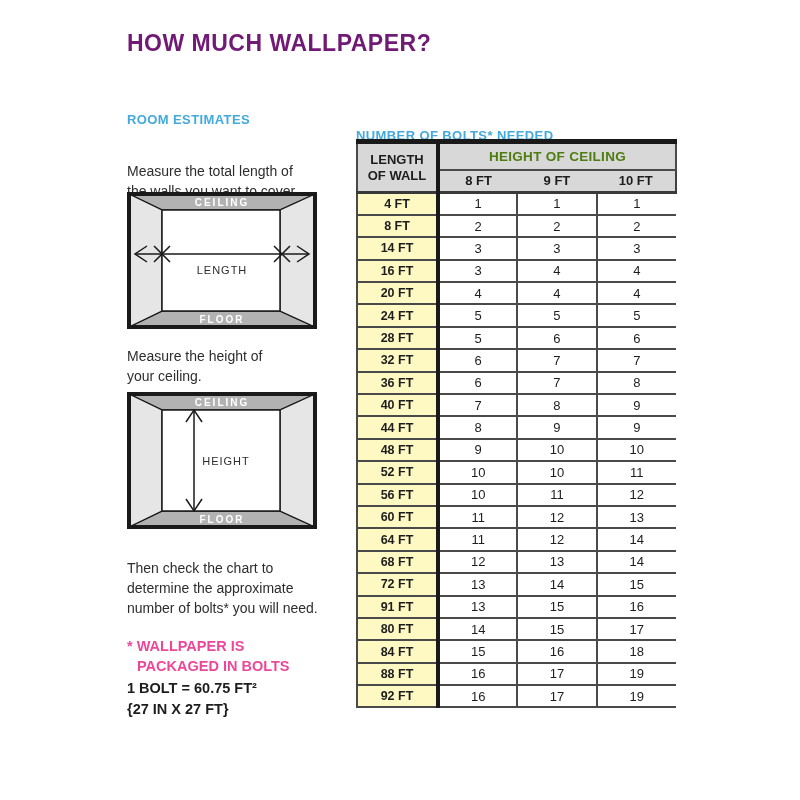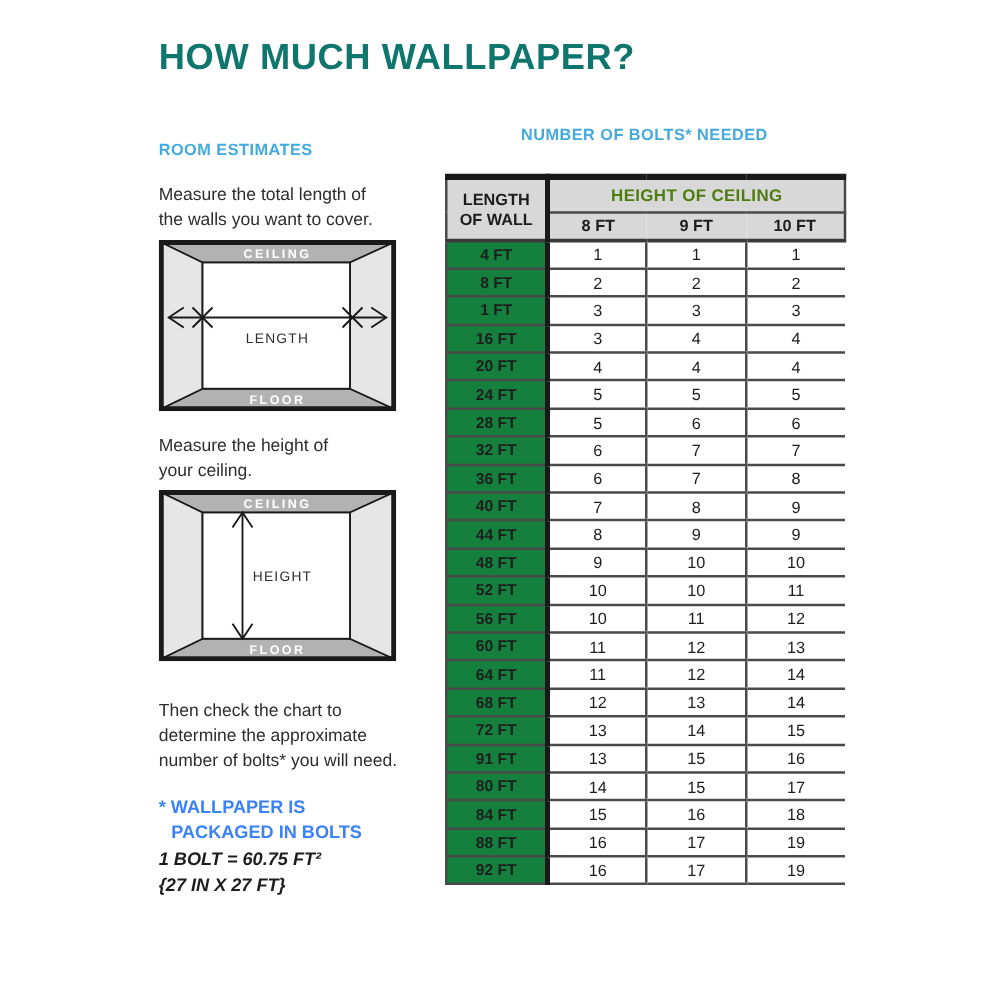--- a/index.html
+++ b/index.html
@@ -2,53 +2,53 @@
 <html><head>
 <meta charset="utf-8">
 <style>
   * { margin: 0; padding: 0; box-sizing: border-box; }
   html, body { width: 800px; height: 800px; background: #ffffff; }
   body { font-family: "Liberation Sans", sans-serif; color: #2d2d2d; }
   .canvas { position: relative; width: 800px; height: 800px; background: #ffffff; overflow: hidden; }
 
   .page-title {
     position: absolute; left: 127px; top: 30px;
-    font-size: 29px; font-weight: bold; letter-spacing: 0.5px;
-    color: #0f766e;
+    font-size: 23px; font-weight: bold; letter-spacing: 0.5px;
+    color: #701a75;
   }
   .section-heading {
     font-size: 13px; font-weight: bold; letter-spacing: 0.4px;
     color: #44A9DC;
   }
   .left-heading { position: absolute; left: 127px; top: 112px; text-align: center; }
-  .table-heading { position: absolute; left: 356px; top: 100px; width: 319px; text-align: center; }
+  .table-heading { position: absolute; left: 356px; top: 128px; width: 319px; }
 
   .step-text {
     position: absolute; left: 127px; width: 230px;
     font-size: 14px; line-height: 20px; color: #2d2d2d;
     white-space: pre-line;
   }
-  .step1 { top: 145px; }
+  .step1 { top: 161px; }
   .step2 { top: 346px; }
   .step3 { top: 558px; }
 
   .diagram { position: absolute; left: 127px; }
   .diagram1 { top: 192px; }
   .diagram2 { top: 392px; }
   .diag-band-label { font-size: 10px; font-weight: bold; letter-spacing: 2px; fill: #ffffff; text-anchor: middle; font-family: "Liberation Sans", sans-serif; }
   .diag-dim-label { font-size: 11px; letter-spacing: 1px; fill: #2d2d2d; text-anchor: middle; font-family: "Liberation Sans", sans-serif; }
 
   .footnote {
     position: absolute; left: 127px; top: 636px;
-    font-size: 14.5px; font-weight: bold; line-height: 20px; color: #3b82f6;
+    font-size: 14.5px; font-weight: bold; line-height: 20px; color: #ec4899;
   }
   .footnote .indent { padding-left: 10px; }
   .bolt-info {
     position: absolute; left: 127px; top: 678px;
-    font-size: 14.5px; font-weight: bold; line-height: 21px; color: #1d1d1d; font-style: italic;
+    font-size: 14.5px; font-weight: bold; line-height: 21px; color: #1d1d1d;
   }
 
   table.bolt-table {
     position: absolute; left: 356px; top: 139px;
     border-collapse: collapse; table-layout: fixed;
     border-top: 5px solid #191919;
     font-family: "Liberation Sans", sans-serif;
   }
   .bolt-table col.c0 { width: 81px; }
   .bolt-table col.c1, .bolt-table col.c2, .bolt-table col.c3 { width: 79.3px; }
@@ -67,21 +67,21 @@
     border-bottom: 2px solid #4a4a4a; border-right: 2px solid #4a4a4a;
   }
   .bolt-table th.sub {
     background: #d8d8d8; font-size: 13px; font-weight: bold; color: #1d1d1d;
     height: 23px; border-bottom: 3px solid #3a3a3a;
   }
   .bolt-table th.sub:last-child { border-right: 2px solid #404040; }
 
   .bolt-table td { height: 22.4px; font-size: 13px; color: #1d1d1d; border-bottom: 2px solid #4a4a4a; }
   .bolt-table td.len-cell {
-    background: #15803d; font-weight: bold; font-size: 12.5px;
+    background: #fef9c3; font-weight: bold; font-size: 12.5px;
     border-left: 2px solid #4a4a4a; border-right: 4px solid #191919;
   }
   .bolt-table td.val-cell + td.val-cell { border-left: 2px solid #4a4a4a; }
 </style>
 </head>
 <body>
 
 <div class="canvas">
 
   <h1 class="page-title">HOW MUCH WALLPAPER?</h1>
@@ -172,21 +172,21 @@
           <td class="val-cell">1</td>
           <td class="val-cell">1</td>
         </tr>
         <tr>
           <td class="len-cell">8 FT</td>
           <td class="val-cell">2</td>
           <td class="val-cell">2</td>
           <td class="val-cell">2</td>
         </tr>
         <tr>
-          <td class="len-cell">1 FT</td>
+          <td class="len-cell">14 FT</td>
           <td class="val-cell">3</td>
           <td class="val-cell">3</td>
           <td class="val-cell">3</td>
         </tr>
         <tr>
           <td class="len-cell">16 FT</td>
           <td class="val-cell">3</td>
           <td class="val-cell">4</td>
           <td class="val-cell">4</td>
         </tr>

